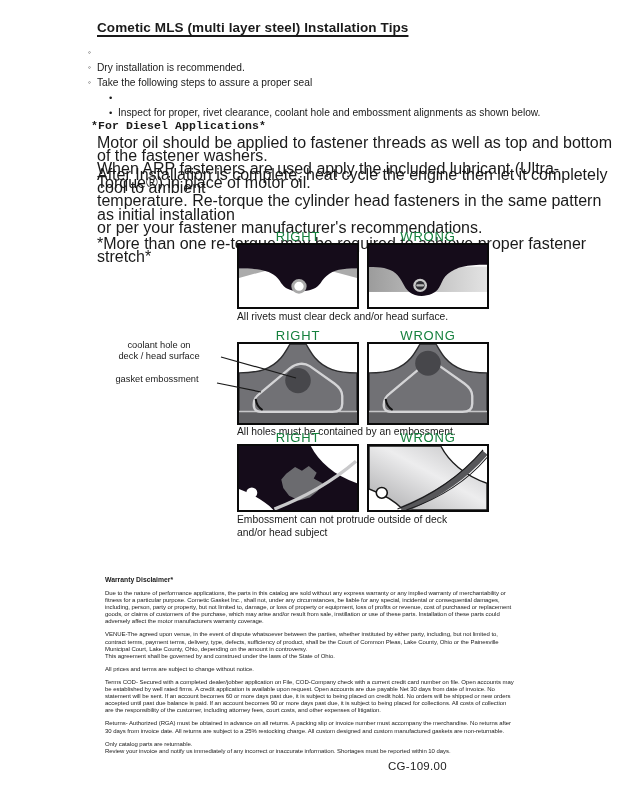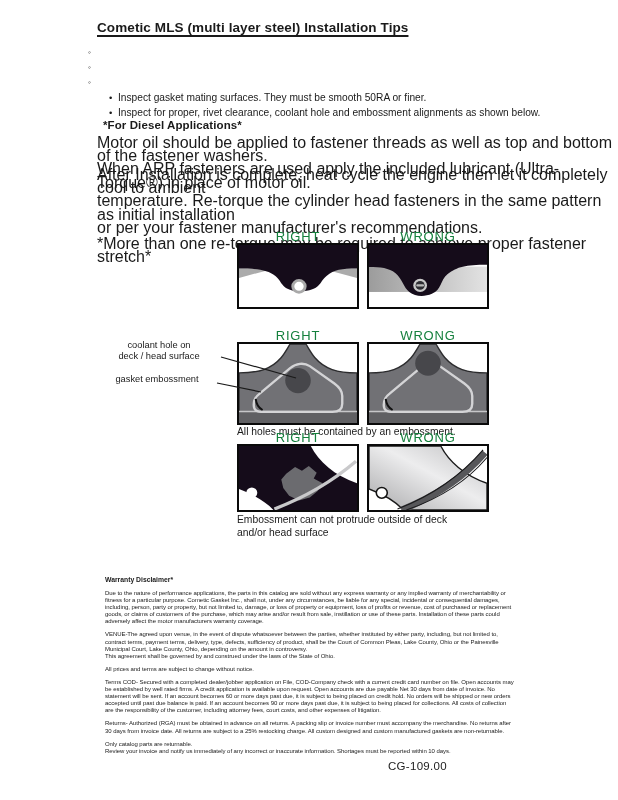--- a/index.html
+++ b/index.html
@@ -9,21 +9,21 @@
   .pre{white-space:pre-line;}
 
   .title{left:97px;top:20px;font-size:13.5px;font-weight:bold;text-decoration:underline;
          text-underline-offset:3px;text-decoration-thickness:1.5px;letter-spacing:0.1px;}
 
   .bullets{left:88px;top:45px;width:524px;font-size:10.2px;line-height:15px;}
   .bullet-row{display:flex;}
   .marker{flex:0 0 9px;width:9px;font-size:8.5px;line-height:15px;color:#1a1a1a;}
   .bullet-row.sub .marker{margin-left:21px;font-size:9.5px;}
 
-  .sec-head{left:103px;top:119px;font-size:11.5px;font-weight:bold;letter-spacing:0.1px;}
+  .sec-head{left:91px;top:119px;font-size:11.5px;font-weight:bold;letter-spacing:0.1px;font-family:Liberation Mono, monospace;}
   .para{left:97px;width:516px;font-size:16px;line-height:13.2px;}
   #para1{top:136px;}
   #para2{top:168px;}
   #note{top:209px;margin-top:28px;}
 
   .figlabel{font-size:13px;letter-spacing:0.8px;text-align:center;width:122px;color:#15803d;}
   .figbox{width:118px;height:62px;border:2px solid #0a0a0a;background:#fff;}
   .figbox.tall{height:79px;}
   .figbox.mid{height:64px;}
   .figbox svg{display:block;width:100%;height:100%;}
@@ -46,27 +46,28 @@
 <div id="page">
 
   <div class="abs title">Cometic MLS (multi layer steel) Installation Tips</div>
 
   <div class="abs bullets">
     <div class="bullet-row">
       <span class="marker">◦</span>
     </div>
     <div class="bullet-row">
       <span class="marker">◦</span>
+      <span>Dry installation is recommended.</span>
     </div>
     <div class="bullet-row">
       <span class="marker">◦</span>
+      <span>Take the following steps to assure a proper seal</span>
     </div>
     <div class="bullet-row sub">
       <span class="marker">•</span>
-      <span>Inspect gasket mating surfaces.  They must be smooth 50RA or finer.</span>
     </div>
     <div class="bullet-row sub">
       <span class="marker">•</span>
       <span>Inspect for proper, rivet clearance, coolant hole and embossment alignments as shown below.</span>
     </div>
   </div>
 
   <div class="abs sec-head">*For Diesel Applications*</div>
   <div class="abs para pre" id="para1">Motor oil should be applied to fastener threads as well as top and bottom of the fastener washers.
 When ARP fasteners are used apply the included lubricant (Ultra-Torque®) in place of motor oil.</div>
@@ -96,20 +97,21 @@
         </linearGradient>
       </defs>
       <rect width="120" height="66" fill="#ffffff"></rect>
       <rect x="0" y="23" width="120" height="27" fill="url(#gA)"></rect>
       <path d="M0,0 H120 V21 C98,21 90,23 80,31 C72,38 74,48 64,52 C56,55.5 47,55 41,50 C35,45 34,36 27,30 C20,24.5 12,23.5 0,23.5 Z" fill="#150c1a"></path>
       <circle cx="52" cy="43" r="7" fill="#c9c9c9"></circle>
       <circle cx="52" cy="43" r="4.6" fill="#2e2e33"></circle>
       <rect x="48" y="41.8" width="8" height="2.4" rx="1.2" fill="#b9b9b9"></rect>
     </svg>
   </div>
+  <div class="abs caption" style="left:237px;top:311px;">All rivets must clear deck and/or head surface.</div>
 
   <div class="abs figlabel" style="left:237px;top:328px;">RIGHT</div>
   <div class="abs figlabel" style="left:367px;top:328px;">WRONG</div>
 
   <div class="abs figbox tall" style="left:237px;top:342px;">
     <svg viewBox="0 0 120 82" preserveAspectRatio="none">
       <rect width="120" height="82" fill="#ffffff"></rect>
       <path d="M0,30 C20,30 33,26 43,14 C47,9 50,3 52,0 L68,0 C70,3 73,9 77,14 C87,26 100,30 120,30 L120,82 L0,82 Z" fill="#717175" stroke="#2c2c2e" stroke-width="1.4"></path>
       <rect x="0" y="70.8" width="120" height="11.2" fill="#606063"></rect>
       <line x1="0" y1="70" x2="120" y2="70" stroke="#c6c6c8" stroke-width="1.6"></line>
@@ -162,21 +164,21 @@
       </defs>
       <rect width="120" height="67" fill="#ffffff"></rect>
       <path d="M0,0 H73 C81,16 97,31 120,39 V67 H35 C27,58 13,50 0,45 Z" fill="url(#gC)" stroke="#1a1a1a" stroke-width="1.4"></path>
       <path d="M33,67 C62,55 93,37 118,7" stroke="#57575a" stroke-width="7" fill="none"></path>
       <path d="M29,66 C59,54 90,35 116,4" stroke="#19191b" stroke-width="1.1" fill="none"></path>
       <path d="M38,67 C66,57 97,40 120,12" stroke="#19191b" stroke-width="1.1" fill="none"></path>
       <circle cx="13" cy="49" r="5.6" fill="#ffffff" stroke="#141414" stroke-width="1.6"></circle>
     </svg>
   </div>
   <div class="abs caption pre" style="left:237px;top:514px;">Embossment can not protrude outside of deck
-and/or head surface</div>
+and/or head subject</div>
 
   <div class="abs disc">
     <div class="disc-head">Warranty Disclaimer*</div>
     <div class="disc-p pre">Due to the nature of performance applications, the parts in this catalog are sold without any express warranty or any implied warranty of merchantability or fitness for a particular purpose.  Cometic Gasket Inc., shall not, under any circumstances, be liable for any special, incidental or consequential damages, including, person, party or property, but not limited to, damage, or loss of property or equipment, loss of profits or revenue, cost of purchased or replacement goods, or claims of customers of the purchase, which may arise and/or result from sale, instillation or use of these parts.  Installation of these parts could adversely affect the motor manufacturers warranty coverage.</div>
     <div class="disc-p pre">VENUE-The agreed upon venue, in the event of dispute whatsoever between the parties, whether instituted by either party, including, but not limited to, contract terms, payment terms, delivery, type, defects, sufficiency of product, shall be the Court of Common Pleas, Lake County, Ohio or the Painesville Municipal Court, Lake County, Ohio, depending on the amount in controversy.
 This agreement shall be governed by and construed under the laws of the State of Ohio.</div>
     <div class="disc-p pre">All prices and terms are subject to change without notice.</div>
     <div class="disc-p pre">Terms COD- Secured with a completed dealer/jobber application on File, COD-Company check with a current credit card number on file.  Open accounts may be established by well rated firms.  A credit application is available upon request.  Open accounts are due payable Net 30 days from date of invoice.  No statement will be sent.  If an account becomes 60 or more days past due, it is subject to being placed on credit hold.  No orders will be shipped or new orders accepted until past due balance is paid.  If an account becomes 90 or more days past due, it is subject to being placed for collections.  All costs of collection are the responsibility of the customer, including attorney fees, court costs, and other expenses of litigation.</div>
     <div class="disc-p pre">Returns- Authorized (RGA) must be obtained in advance on all returns.  A packing slip or invoice number must accompany the merchandise.  No returns after 30 days from invoice date.  All returns are subject to a 25% restocking charge.  All custom designed and custom manufactured gaskets are non-returnable.</div>
     <div class="disc-p pre">Only catalog parts are returnable.

